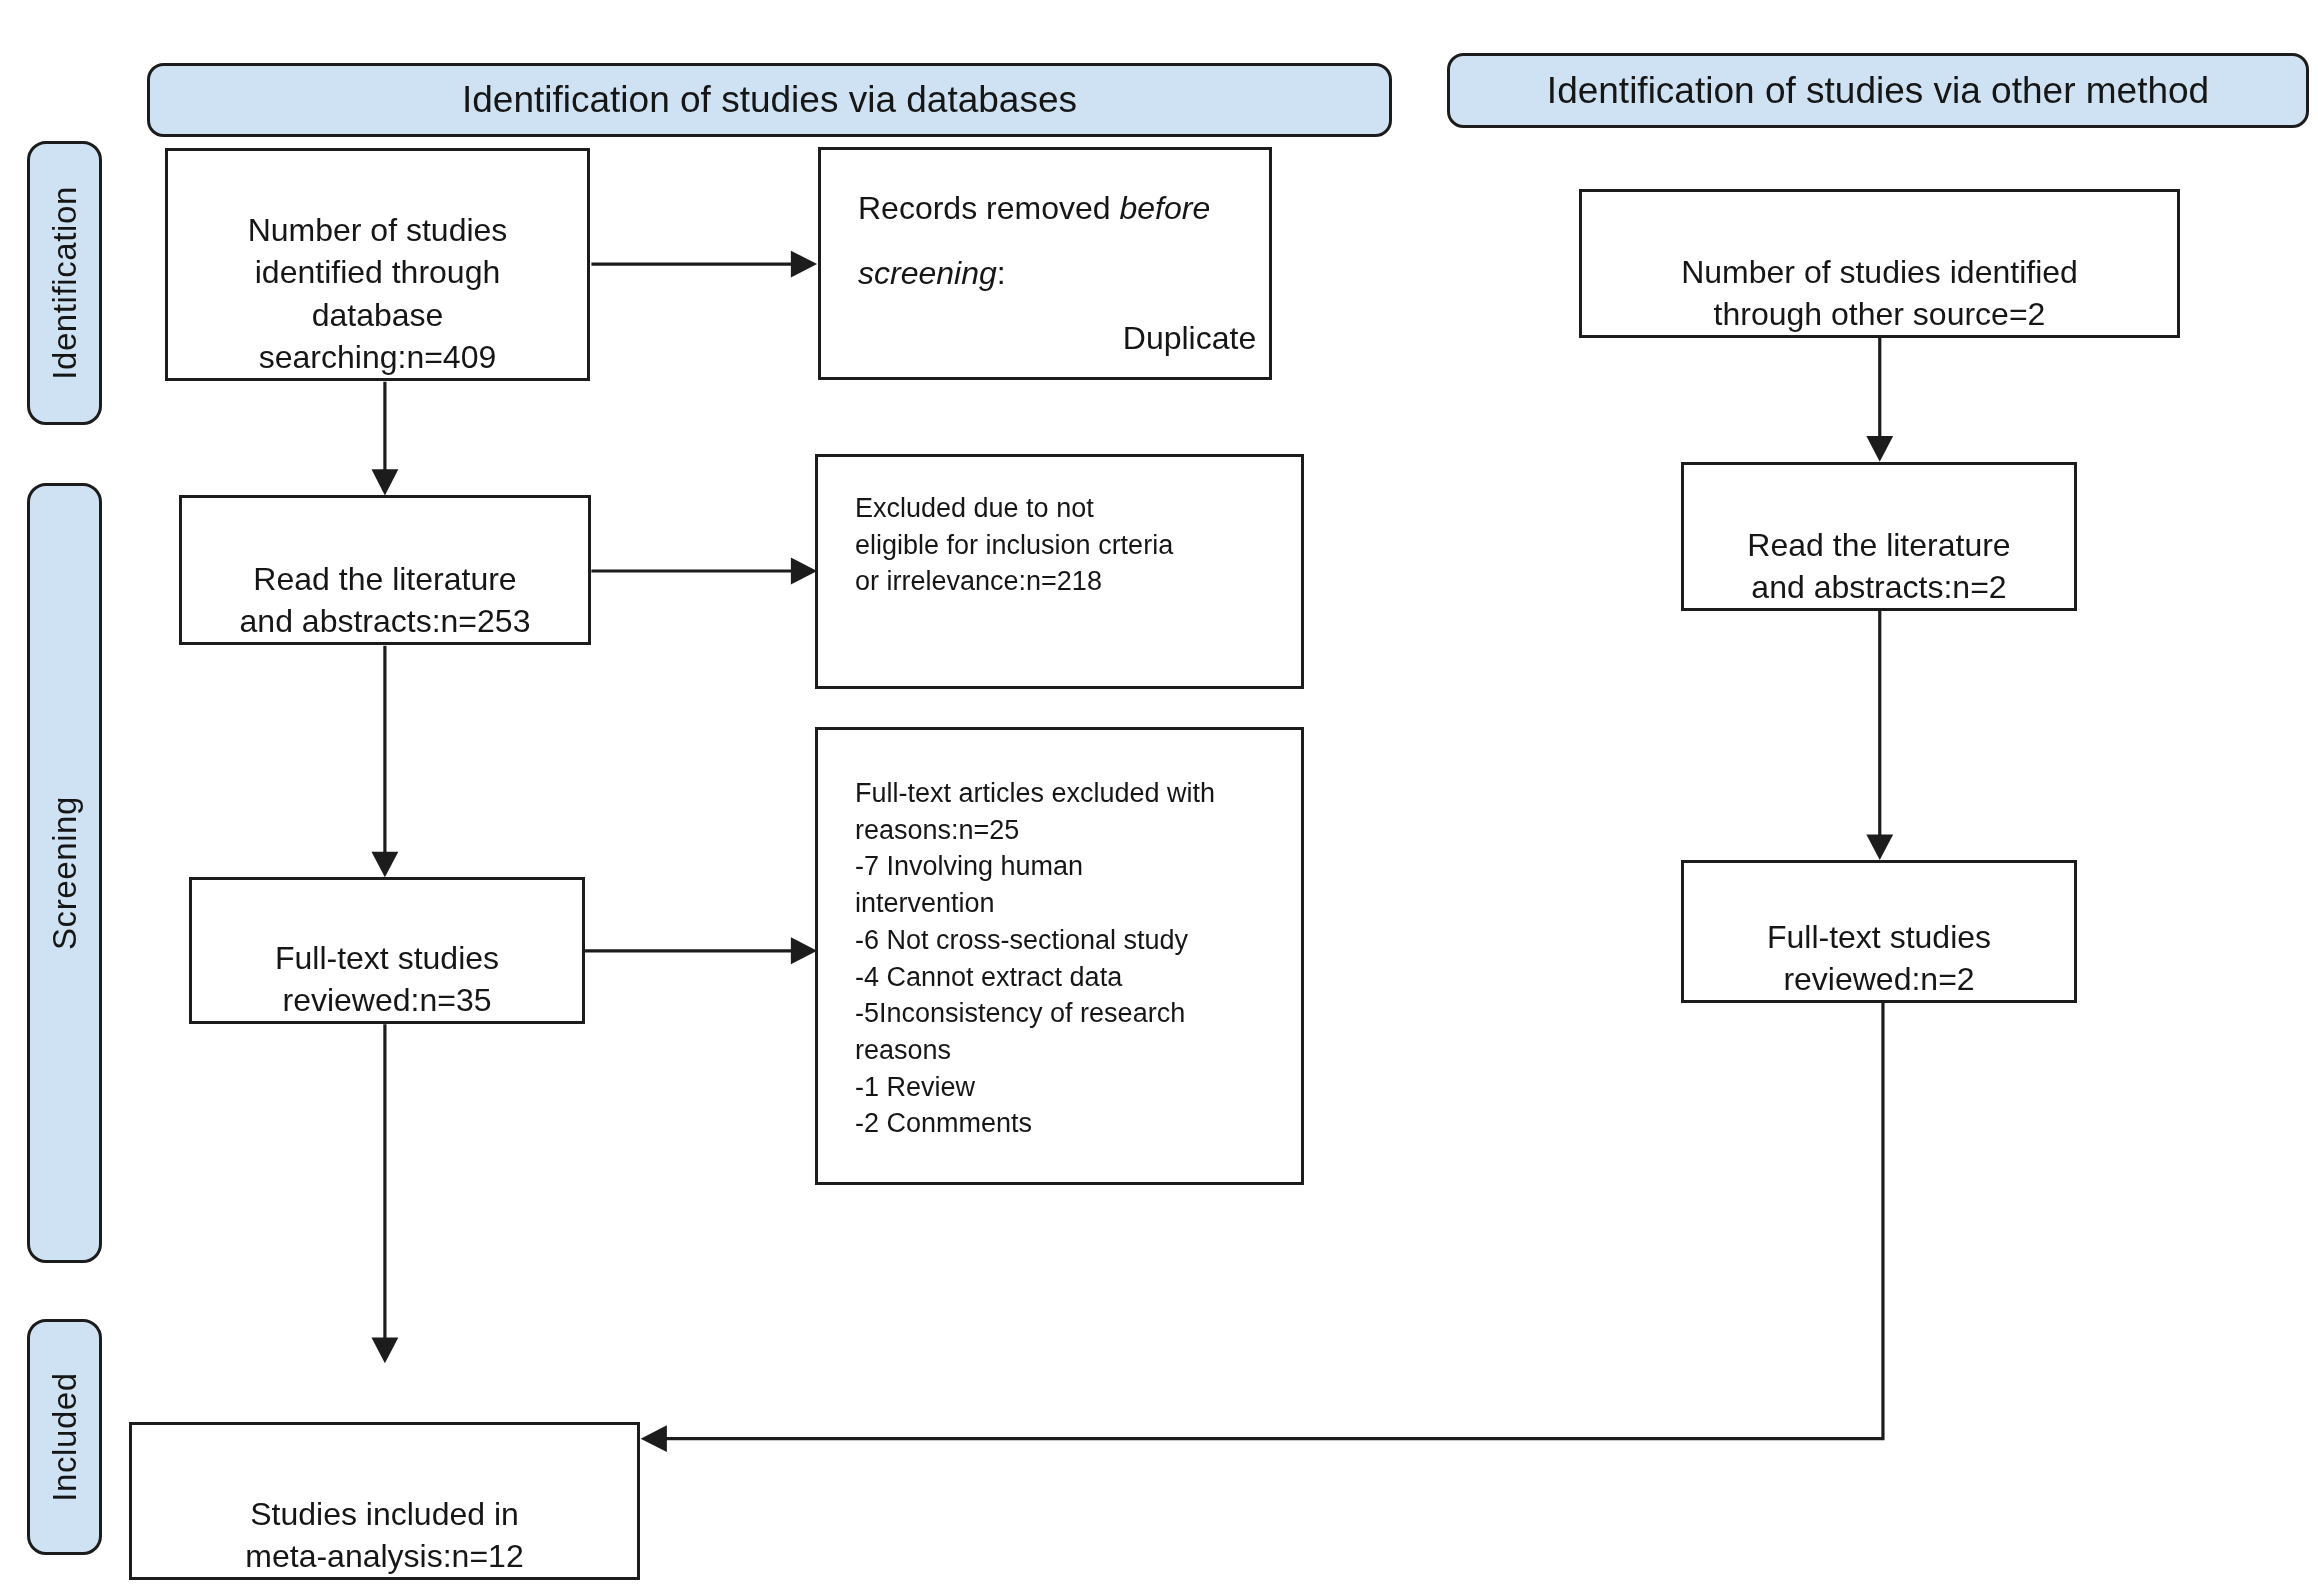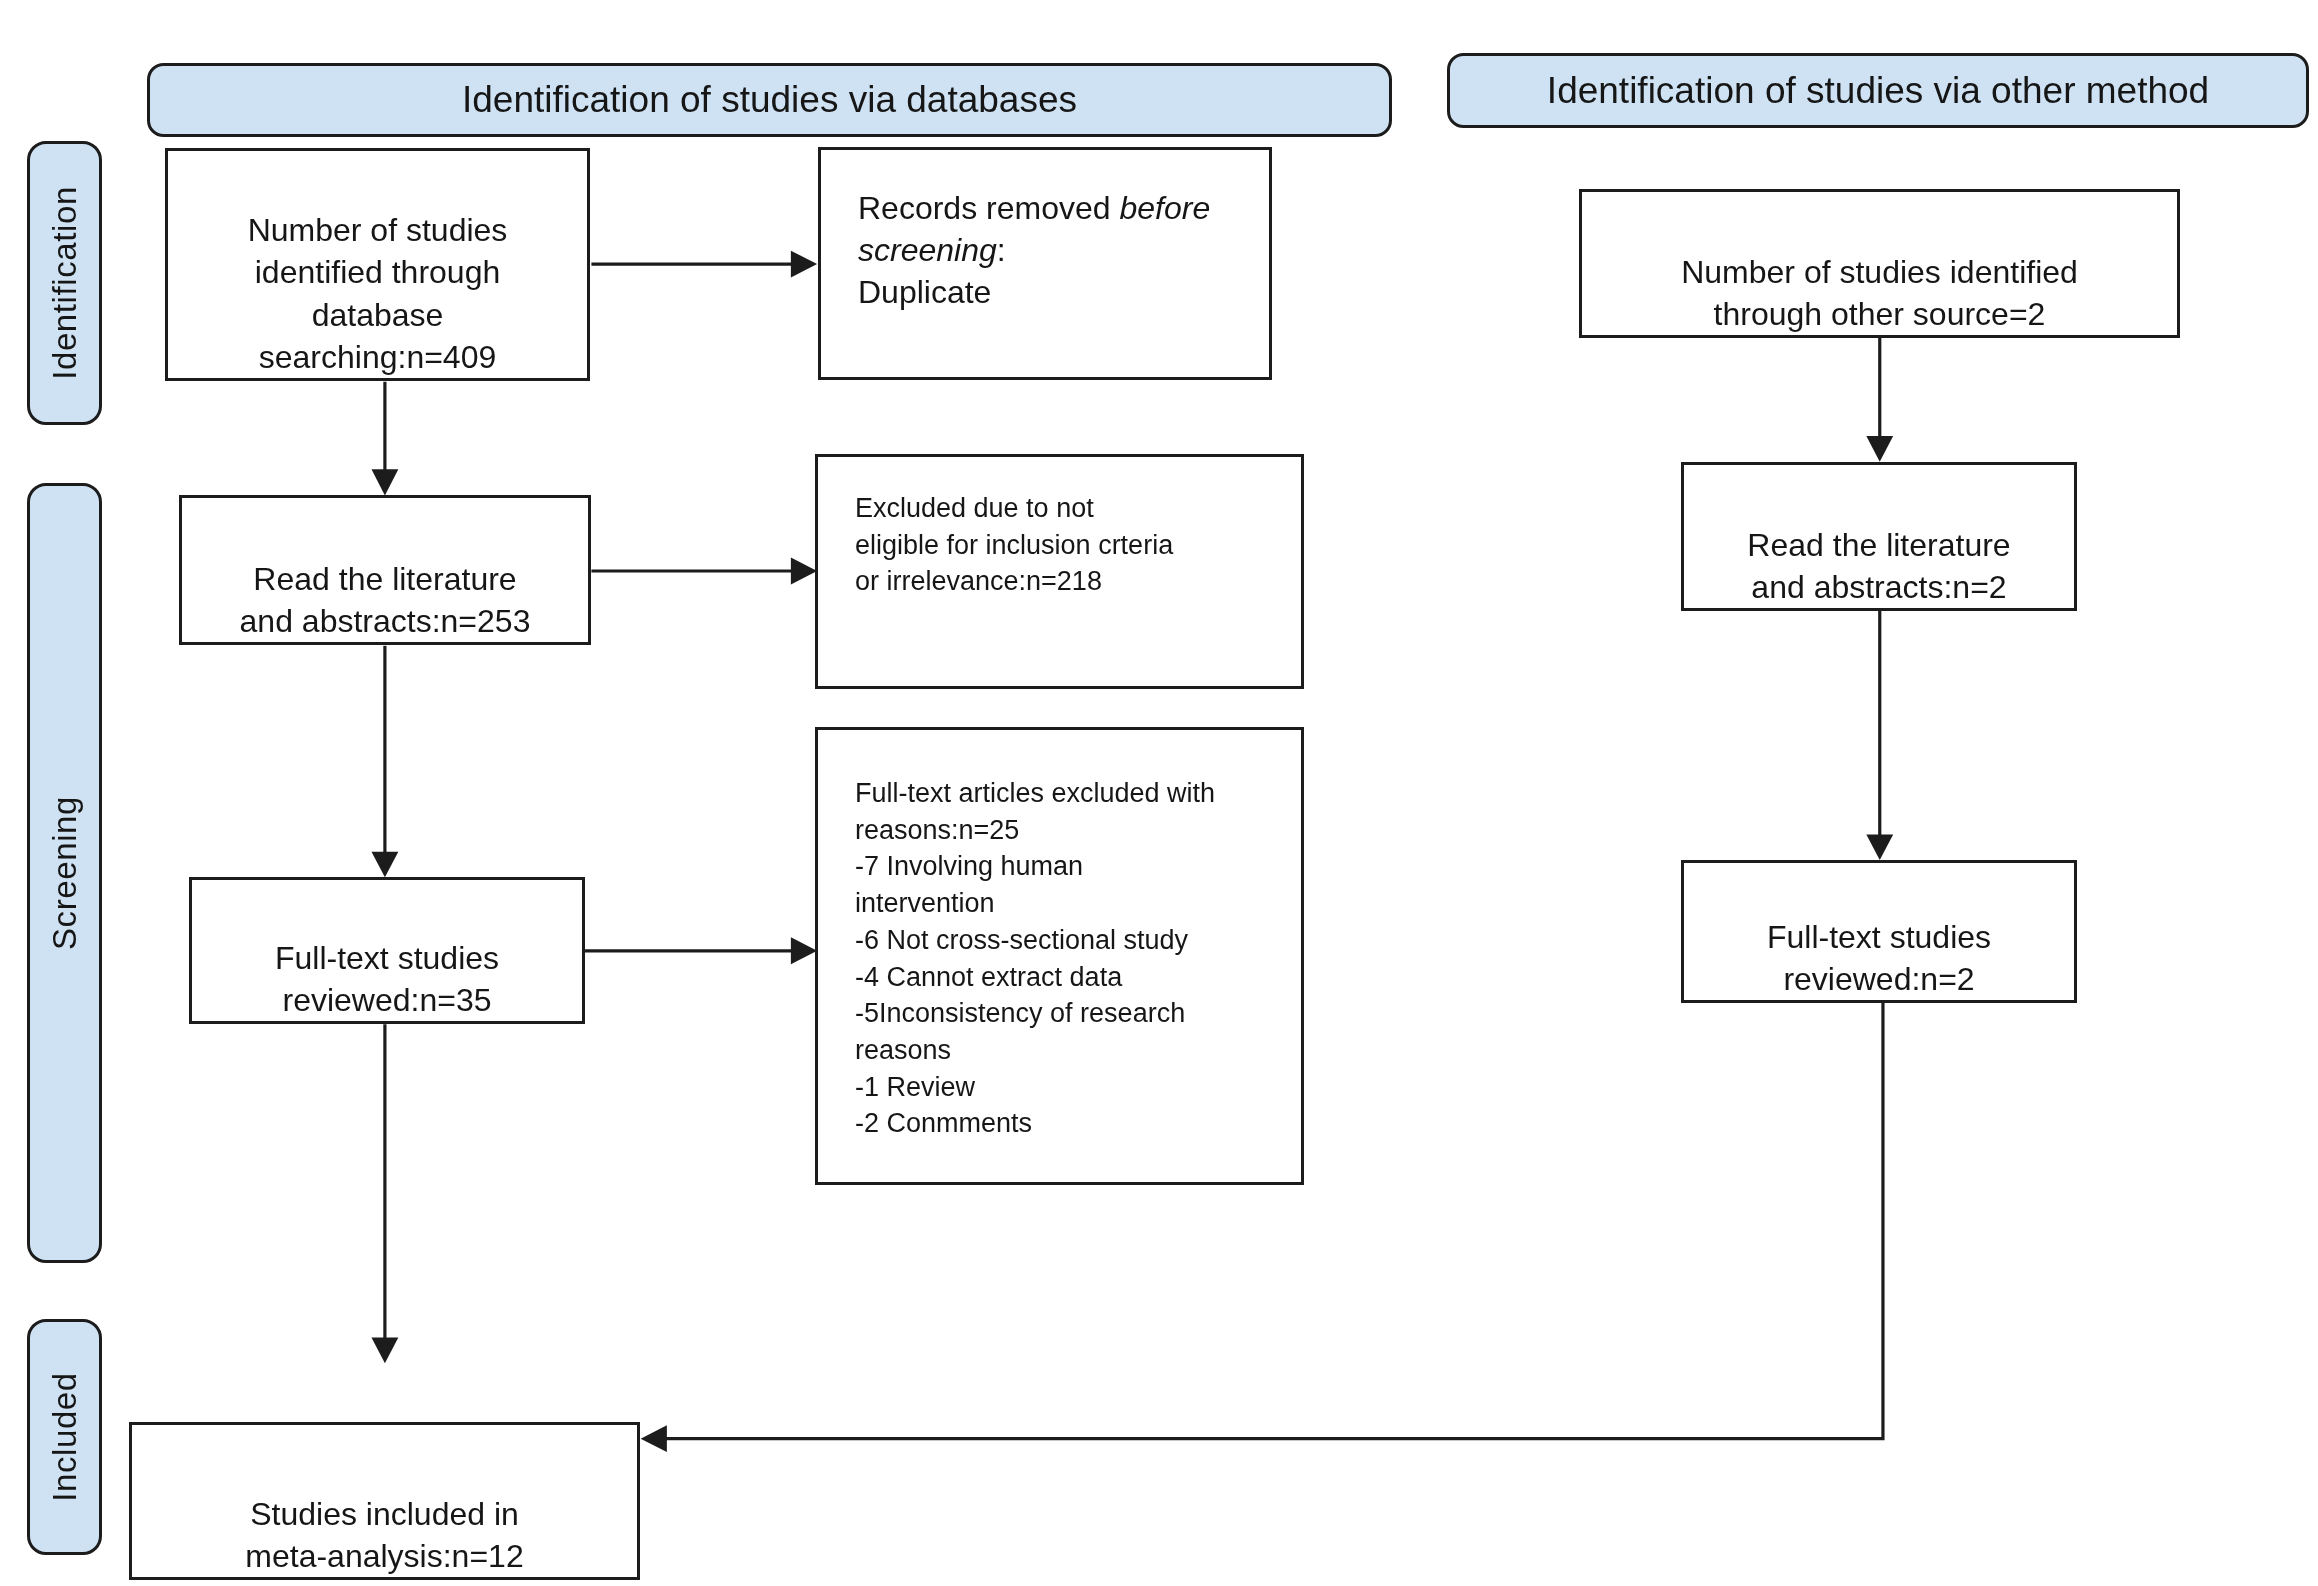--- a/index.html
+++ b/index.html
@@ -51,22 +51,23 @@
     align-items:flex-start;justify-content:flex-start;
     text-align:left;
     font-size:27px;line-height:1.36;
     padding:33px 12.8px 0 37px;
   }
   .box.records{
     flex-direction:column;
     align-items:flex-start;justify-content:flex-start;
     text-align:left;
     padding:37px 12.8px 0 37px;
-  }
-  .box.records .sub{width:100%;text-align:left;}
+    gap:23px;
+  }
+  .box.records .sub{width:100%;text-align:right;}
   .box .lines div{white-space:nowrap;}
   em{font-style:italic;}
   svg.arrows{position:absolute;left:0;top:0;width:2319px;height:1587px;}
   svg.arrows path{stroke:var(--arrow,#1c1c1c);stroke-width:5;fill:none;}
   svg.arrows polygon{fill:var(--arrow,#1c1c1c);}
 </style>
 </head>
 <body>
 
 <div id="canvas">

